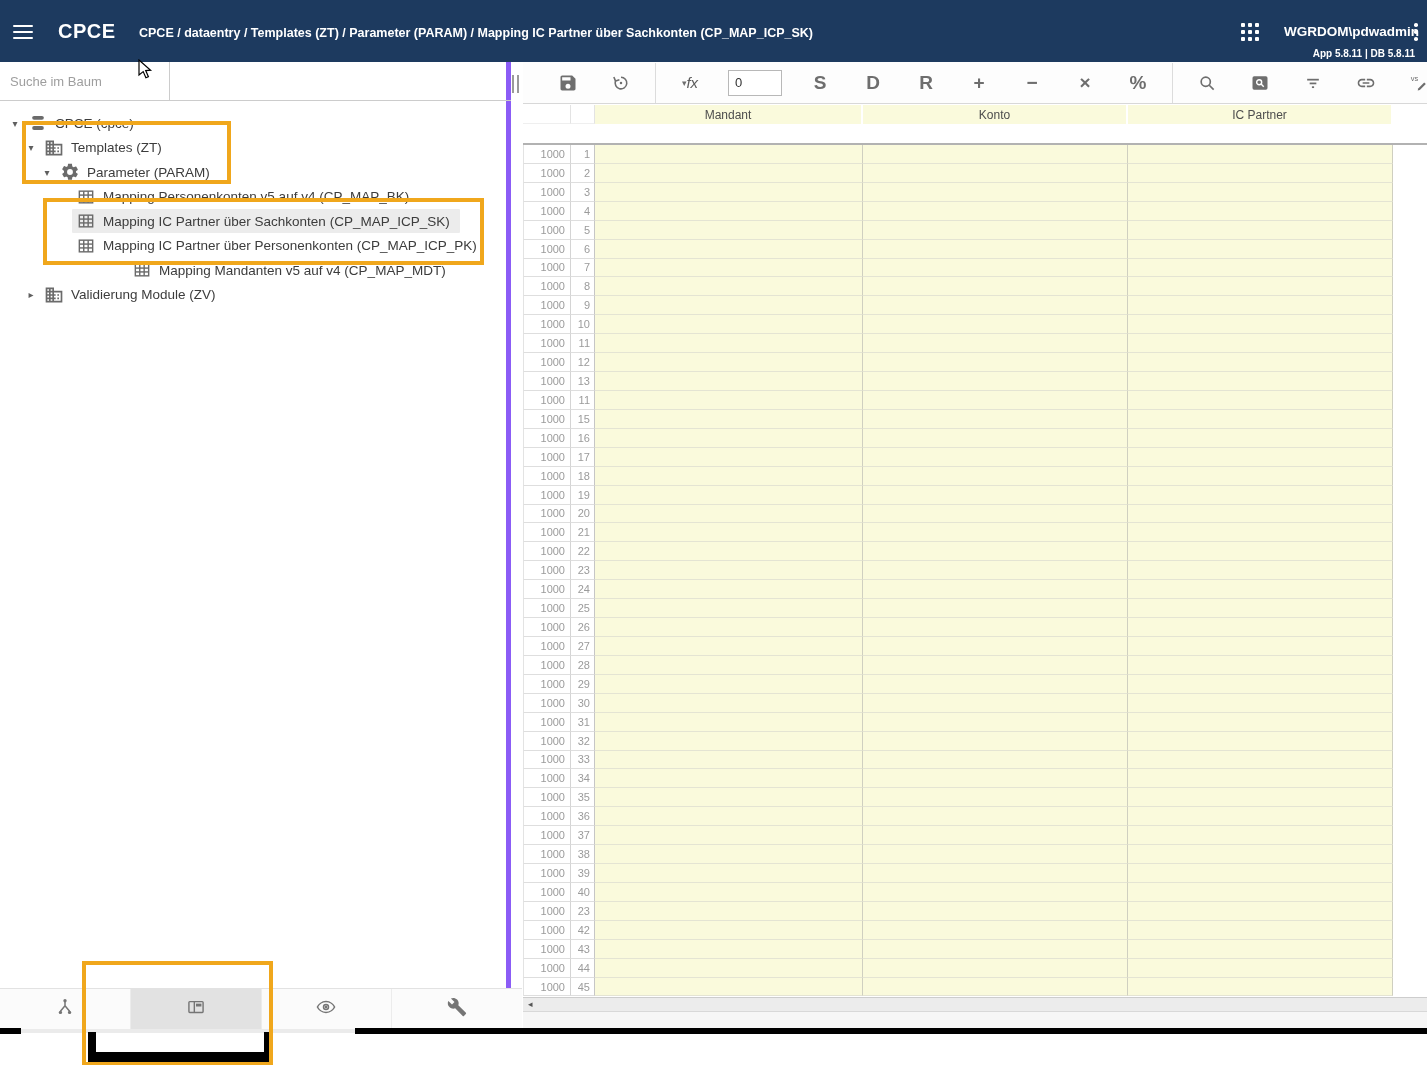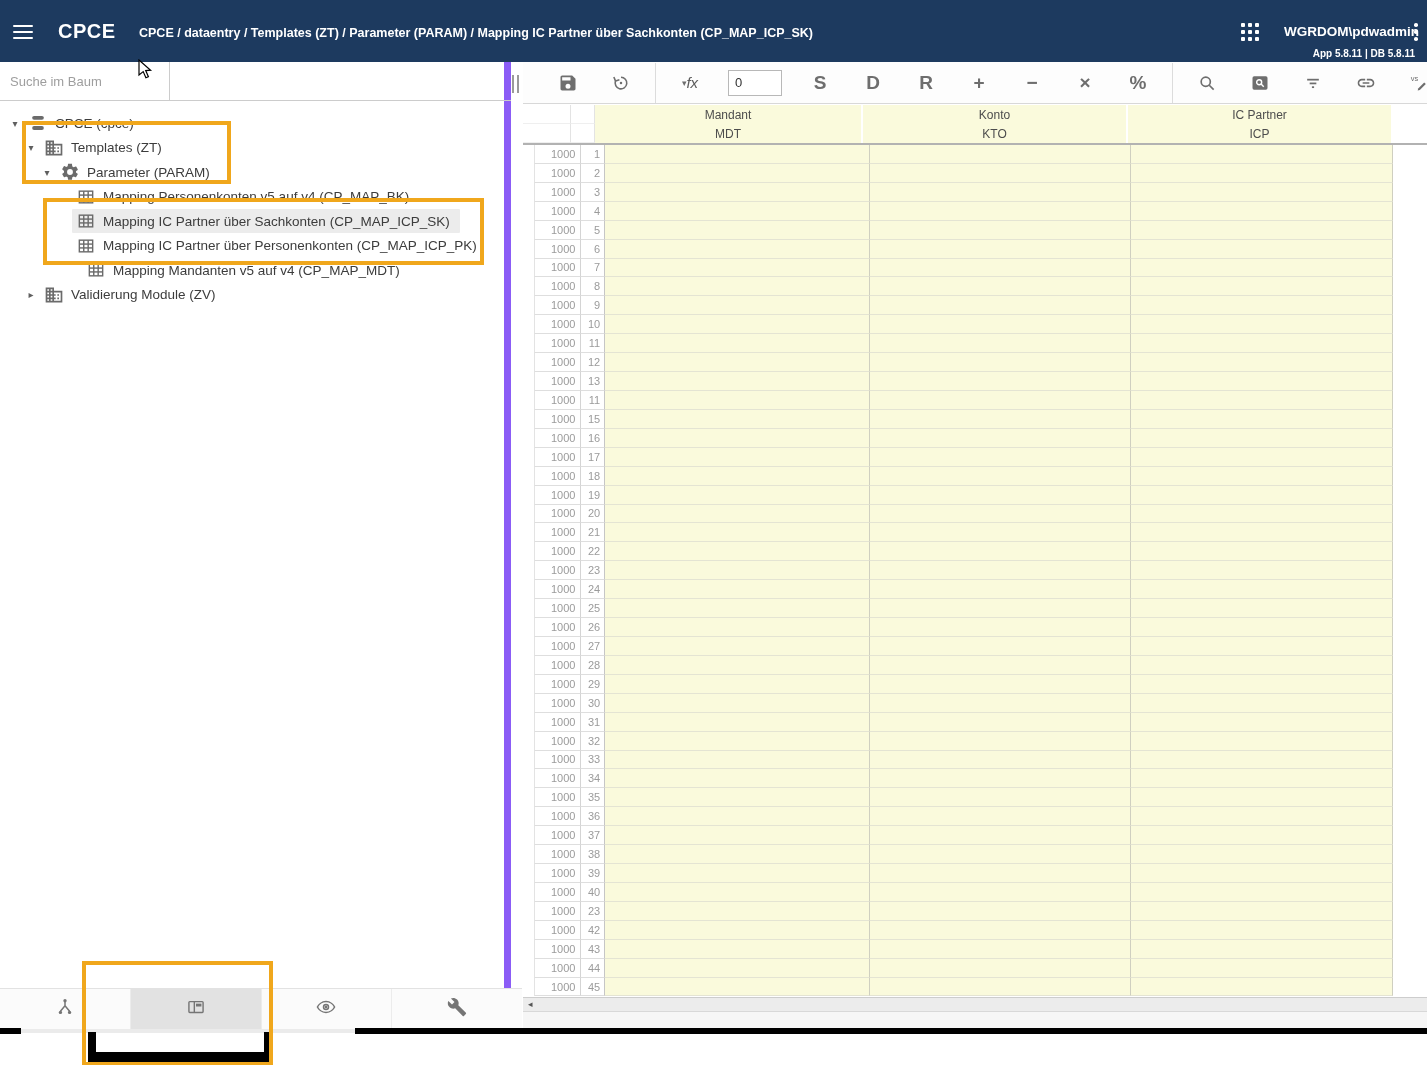--- a/index.html
+++ b/index.html
@@ -16,21 +16,21 @@
                  font-family:"Liberation Sans",sans-serif;color:#333;border-radius:2px 0 0 2px;}
   .gsearch input::placeholder{color:#7d7d7d;}
   .gsearch .gbtn{width:45px;height:36px;background:#14304e;display:flex;align-items:center;justify-content:center;border-radius:0 2px 2px 0;cursor:pointer;}
   .appsgrid{position:absolute;left:1241px;top:23px;display:grid;grid-template-columns:repeat(3,4px);grid-gap:3px;cursor:pointer;}
   .appsgrid i{width:4px;height:4px;background:#fff;border-radius:1px;}
   .username{position:absolute;left:1284px;top:24px;font-size:13.5px;font-weight:700;}
   .kebab{position:absolute;left:1414px;top:23px;display:flex;flex-direction:column;gap:3.5px;cursor:pointer;}
   .kebab i{width:3.6px;height:3.6px;background:#fff;border-radius:50%;}
   .version{position:absolute;right:12px;top:48px;font-size:10px;font-weight:700;}
   
-  .leftpanel{position:absolute;left:0;top:62px;width:511px;height:926px;background:#fff;border-right:7px solid #8b5cf6;box-sizing:border-box;}
+  .leftpanel{position:absolute;left:0;top:62px;width:511px;height:926px;background:#fff;border-right:5px solid #8b5cf6;box-sizing:border-box;}
   .treesearch{position:absolute;left:0;top:0;width:511px;height:39px;border-bottom:1px solid #ccc;box-sizing:border-box;}
   .treesearch input{width:170px;height:38px;border:none;border-right:1px solid #ccc;outline:none;padding:0 0 0 10px;
                     font-size:13px;color:#444;font-family:"Liberation Sans",sans-serif;box-sizing:border-box;}
   .treesearch input::placeholder{color:#9e9e9e;}
   .tree{position:absolute;left:0;top:41px;width:511px;padding-top:8px;}
   .trowi{display:flex;align-items:center;height:24.5px;font-size:13.5px;color:#3c3c3c;white-space:nowrap;cursor:pointer;}
   .arrowc{width:18px;text-align:center;font-size:10px;color:#5f5f5f;flex:0 0 18px;}
   .chip{display:inline-flex;align-items:center;gap:7px;padding:2px 10px 2px 4px;border-radius:1px;}
   .chip.sel{background:#ececec;}
   .ticon-tree{display:inline-flex;color:#6b6b6b;}
@@ -56,21 +56,21 @@
   .hrow{position:absolute;left:0;width:904px;height:19px;display:flex;}
   .hcell{box-sizing:border-box;display:flex;align-items:center;justify-content:center;font-size:12px;color:#4d4d4d;}
   .hc-a{width:48px;background:#fff;border-right:1px solid #e3e3e3;border-bottom:1px solid #efefef;}
   .hc-b{width:24px;background:#fff;border-right:1px solid #e3e3e3;border-bottom:1px solid #efefef;}
   .hc-d{background:#fafadc;border-right:2px solid #fff;}
   .hdr-divider{position:absolute;left:0;top:81px;width:904px;height:2px;background:#b2b2b2;}
   .tbody{position:absolute;left:0;top:83px;width:870px;}
   .trow{display:flex;height:18.933px;box-sizing:border-box;}
   .cell{box-sizing:border-box;display:flex;align-items:center;}
   .c-a{width:48px;background:#fff;border-right:1px solid #d4d4d4;border-bottom:1px solid #dedede;border-left:1px solid #e3e3e3;
-       justify-content:flex-end;padding-right:5px;font-size:11px;color:#9b9b9b;margin-left:11px;}
+       justify-content:flex-end;padding-right:5px;font-size:11px;color:#9b9b9b;}
   .c-b{width:24px;background:#fff;border-right:1px solid #c6c6c6;border-bottom:1px solid #dedede;
        justify-content:flex-end;padding-right:4px;font-size:11px;color:#9b9b9b;}
   .c-d{background:#fafadc;border-right:1px solid #cfcfc0;border-bottom:1px solid #e4e4d3;cursor:cell;}
   .hscroll{position:absolute;left:0;top:935px;width:904px;height:15px;background:#ececec;border-top:1px solid #cdcdcd;
            border-bottom:1px solid #d8d8d8;box-sizing:border-box;display:flex;align-items:center;}
   .hscroll .arr{color:#555;font-size:9px;margin-left:5px;line-height:1;}
   .strip2{position:absolute;left:0;top:950px;width:904px;height:16px;background:#f6f6f6;}
   
   .tabbar{position:absolute;left:0;top:988px;width:522px;height:42px;background:#fbfbfb;border-top:1px solid #e2e2e2;
           border-bottom:1px solid #d4d4d4;box-sizing:border-box;display:flex;}
@@ -197,21 +197,21 @@
                 <rect x="4" y="5" width="16" height="14"></rect>
                 <line x1="9.3" y1="5" x2="9.3" y2="19"></line>
                 <line x1="14.6" y1="5" x2="14.6" y2="19"></line>
                 <line x1="4" y1="9.7" x2="20" y2="9.7"></line>
                 <line x1="4" y1="14.3" x2="20" y2="14.3"></line>
               </svg>
             </span>
             <span>Mapping IC Partner über Personenkonten (CP_MAP_ICP_PK)</span>
           </span>
         </div>
-        <div class="trowi" style="padding-left: 64px;">
+        <div class="trowi" style="padding-left: 82px; margin-left: 28px;">
           <span class="arrowc"></span>
           <span class="chip">
             <span class="ticon-tree">
               <svg width="20" height="20" viewBox="0 0 24 24" fill="none" stroke="#6b6b6b" stroke-width="1.7">
                 <rect x="4" y="5" width="16" height="14"></rect>
                 <line x1="9.3" y1="5" x2="9.3" y2="19"></line>
                 <line x1="14.6" y1="5" x2="14.6" y2="19"></line>
                 <line x1="4" y1="9.7" x2="20" y2="9.7"></line>
                 <line x1="4" y1="14.3" x2="20" y2="14.3"></line>
               </svg>
@@ -318,27 +318,20 @@
         <input class="descin" placeholder="Beschreibung..." style="">
       </div>
 
     <div class="hrow" style="top:43px">
       <div class="hcell hc-a"></div>
       <div class="hcell hc-b"></div>
       <div class="hcell hc-d" style="width:268px">Mandant</div>
       <div class="hcell hc-d" style="width:265px">Konto</div>
       <div class="hcell hc-d" style="width:265px">IC Partner</div>
     </div>
-    <div class="hrow" style="top:62px">
-      <div class="hcell hc-a"></div>
-      <div class="hcell hc-b"></div>
-      <div class="hcell hc-d" style="width:268px">MDT</div>
-      <div class="hcell hc-d" style="width:265px">KTO</div>
-      <div class="hcell hc-d" style="width:265px">ICP</div>
-    </div>
     <div class="hdr-divider"></div>
 
     <div class="tbody" id="tbody">
         <div class="trow">
           <div class="cell c-a">1000</div>
           <div class="cell c-b">1</div>
           <div class="cell c-d" style="width: 268px;"></div>
           <div class="cell c-d" style="width: 265px;"></div>
           <div class="cell c-d" style="width: 265px;"></div>
         </div>

